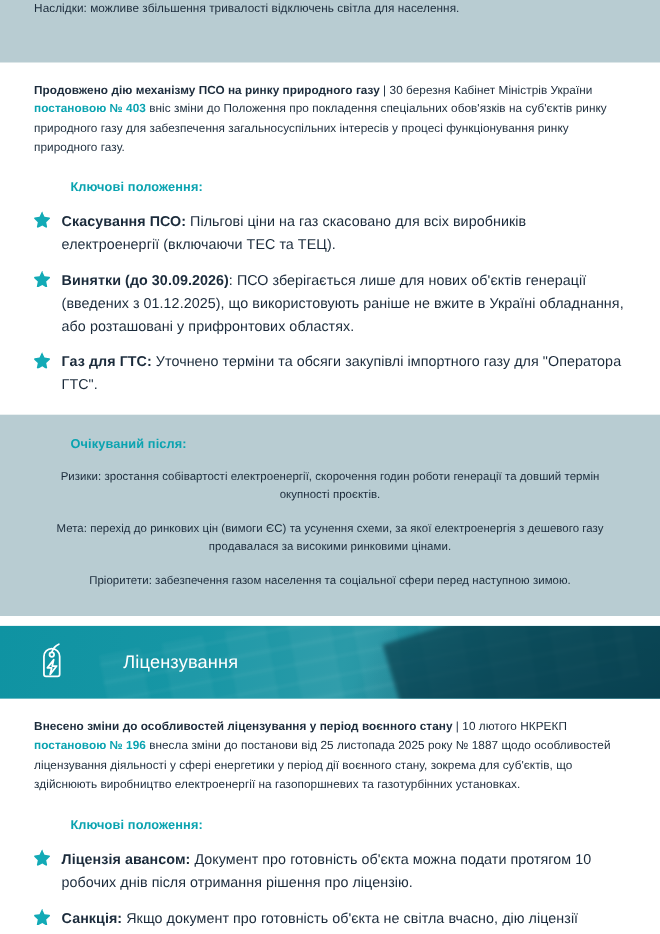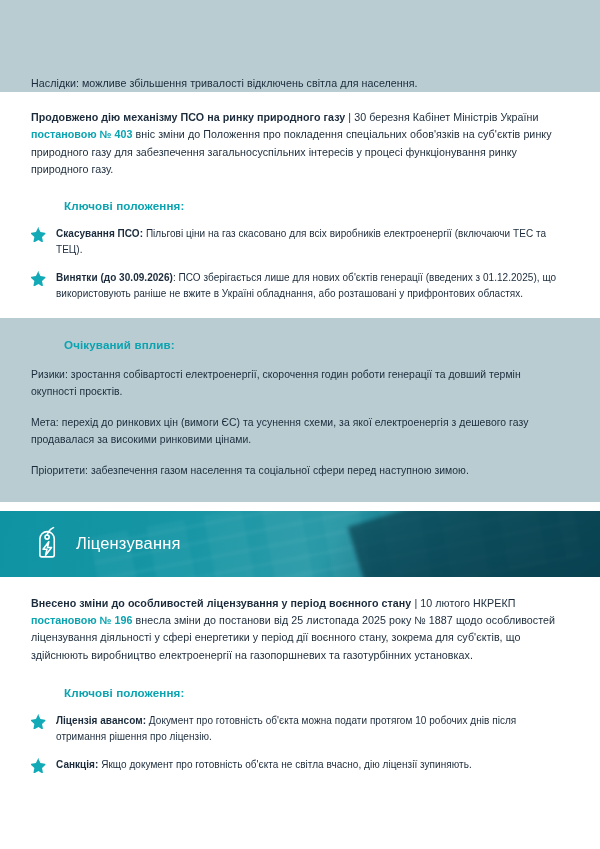--- a/index.html
+++ b/index.html
@@ -29,23 +29,23 @@
     background: #ffffff;
   }
 
   .pad {
     padding-left: 31px;
     padding-right: 31px;
   }
 
   
   .top-block {
-    height: 92px;
+    height: 57px;
     display: flex;
-    align-items: flex-end;
+    align-items: flex-start;
   }
   .top-block p {
     margin: 0;
     font-size: 10.7px;
     line-height: 1.55;
     color: #1b2b3b;
     letter-spacing: 0.005em;
   }
 
   
@@ -81,21 +81,21 @@
   
   .bullets {
     list-style: none;
     margin: 0;
     padding: 0;
   }
   .bullets li {
     position: relative;
     padding-left: 25px;
     margin-bottom: 12px;
-    font-size: 10px;
+    font-size: 13px;
     line-height: 1.6;
     color: #1b2b3b;
     letter-spacing: 0.004em;
   }
   .bullets li:last-child {
     margin-bottom: 0;
   }
   .star-icon {
     position: absolute;
     left: 0;
@@ -121,20 +121,21 @@
   
   .block-impact {
     padding-top: 20px;
     padding-bottom: 22px;
   }
   .block-impact .sec-heading {
     margin-bottom: 16px;
   }
   .block-impact .para {
     font-size: 10.4px;
+    text-align: center;
   }
   .block-impact .para + .para {
     margin-top: 14px;
   }
 
   
   .gap-white {
     height: 9px;
     background: #ffffff;
   }
@@ -190,20 +191,21 @@
     background: linear-gradient(200deg, rgba(9,70,86,0.62), rgba(9,58,72,0.78));
     filter: blur(2px);
   }
   .banner-inner {
     position: relative;
     z-index: 2;
     height: 100%;
     display: flex;
     align-items: center;
     padding-left: 31px;
+    gap: 36px;
   }
   .tag-icon {
     width: 32px;
     height: 40px;
     display: block;
     flex: 0 0 auto;
   }
   .banner-title {
     margin-left: 13px;
     font-size: 16.5px;
@@ -251,26 +253,34 @@
       <li>
         <span class="star-icon">
           <svg viewBox="0 0 24 24" width="15" height="15" aria-hidden="true">
               <path d="M12 1.6l3.1 6.5 7 .9c1 .1 1.4 1.4.7 2.1l-5.2 4.8 1.4 7c.2 1-.9 1.8-1.8 1.3L12 20.8l-6.2 3.4c-.9.5-2-.3-1.8-1.3l1.4-7-5.2-4.8c-.7-.7-.3-2 .7-2.1l7-.9L11 1.6c.4-.9 1.6-.9 2 0z" fill="#12aab6"></path>
             </svg>
         </span>
         <span class="lead">Винятки (до 30.09.2026)</span><span>: ПСО зберігається лише для нових об'єктів генерації (введених з 01.12.2025), що використовують раніше не вжите в Україні обладнання, або розташовані у прифронтових областях.</span>
       </li>
 
 
+      <li>
+        <span class="star-icon">
+          <svg viewBox="0 0 24 24" width="15" height="15" aria-hidden="true">
+              <path d="M12 1.6l3.1 6.5 7 .9c1 .1 1.4 1.4.7 2.1l-5.2 4.8 1.4 7c.2 1-.9 1.8-1.8 1.3L12 20.8l-6.2 3.4c-.9.5-2-.3-1.8-1.3l1.4-7-5.2-4.8c-.7-.7-.3-2 .7-2.1l7-.9L11 1.6c.4-.9 1.6-.9 2 0z" fill="#12aab6"></path>
+            </svg>
+        </span>
+        <span class="lead">Газ для ГТС:</span><span> Уточнено терміни та обсяги закупівлі імпортного газу для "Оператора ГТС".</span>
+      </li>
 
     </ul>
   </section>
 
   <section class="band-tint block-impact pad">
-    <h2 class="sec-heading">Очікуваний вплив:</h2>
+    <h2 class="sec-heading">Очікуваний після:</h2>
     <p class="para">Ризики: зростання собівартості електроенергії, скорочення годин роботи генерації та довший термін окупності проєктів.</p>
     <p class="para">Мета: перехід до ринкових цін (вимоги ЄС) та усунення схеми, за якої електроенергія з дешевого газу продавалася за високими ринковими цінами.</p>
     <p class="para">Пріоритети: забезпечення газом населення та соціальної сфери перед наступною зимою.</p>
   </section>
 
   <div class="gap-white"></div>
 
   <section class="banner">
     <div class="banner-photo"></div>
     <div class="banner-inner">

